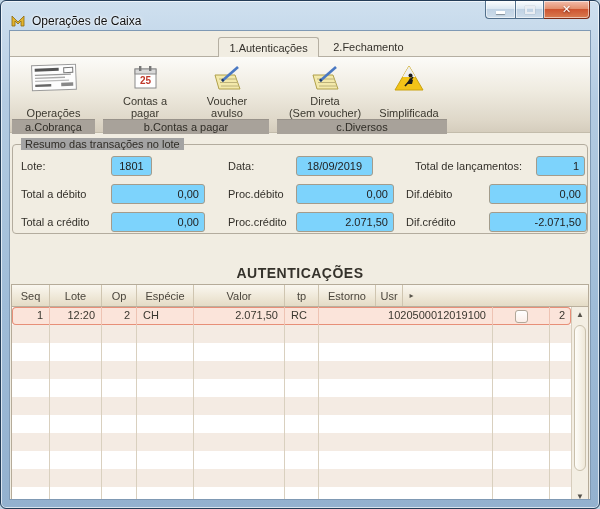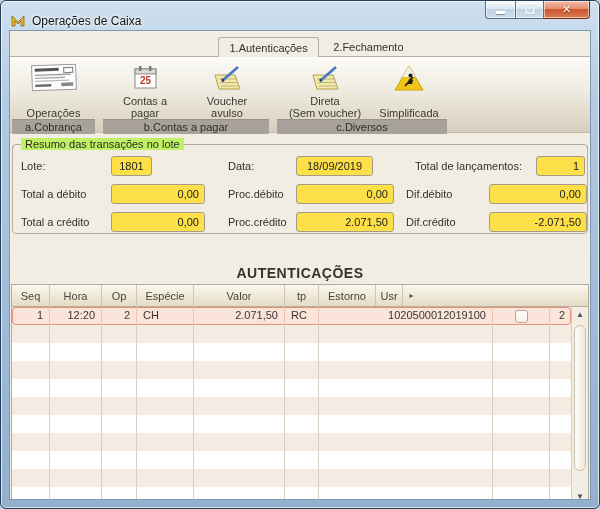--- a/index.html
+++ b/index.html
@@ -68,27 +68,27 @@
   }
   .tb-btn { display:flex; flex-direction:column; align-items:center; padding-top:2px; cursor:default; }
   .tb-ico { height:34px; display:flex; align-items:center; justify-content:center; }
   .tb-lbl { font-size:11px; line-height:12px; height:12px; color:#3b382f; text-align:center; white-space:nowrap; }
   
   .groupbox {
     position:absolute; left:2px; right:2px; top:113px; height:90px;
     border:1px solid #b3ac9e; border-radius:4px;
   }
   .gb-legend {
-    position:absolute; top:-7px; left:8px; background:#bef264;
+    position:absolute; top:-7px; left:8px; background:#a3a3a3;
     font-size:11px; color:#2f2c26; padding:0 4px;
   }
   .fld { position:absolute; height:20px; }
   .fld-label { position:absolute; font-size:11px; color:#33302a; top:4px; left:0; white-space:nowrap; }
   .tbx {
-    position:absolute; top:0; background:#fde047; border:1px solid #a39c8c; border-radius:3px;
+    position:absolute; top:0; background:#7dd3fc; border:1px solid #a39c8c; border-radius:3px;
     height:20px; line-height:18px; font-size:11px; padding:0 5px; color:#222;
   }
   .tbx.c { text-align:center; }
   .tbx.r { text-align:right; }
   
   .grid-title {
     margin-top:19px; text-align:center; font-size:14px; font-weight:bold;
     letter-spacing:.5px; color:#35322b;
   }
   
@@ -298,21 +298,21 @@
         <span class="fld-label">Dif.crédito</span>
         <div class="tbx r" style="left:83px; width:98px">-2.071,50</div>
       </div>
     </div>
 
     <div class="grid-title" style="position:absolute; left:0; right:0; top:215px;">AUTENTICAÇÕES</div>
 
     <div class="grid">
       <div class="grid-header">
         <div class="gh-cell c-seq">Seq</div>
-        <div class="gh-cell c-hora">Hora</div>
+        <div class="gh-cell c-hora">Lote</div>
         <div class="gh-cell c-op">Op</div>
         <div class="gh-cell c-esp">Espécie</div>
         <div class="gh-cell c-val">Valor</div>
         <div class="gh-cell c-tp">tp</div>
         <div class="gh-cell c-est">Estorno</div>
         <div class="gh-cell" style="width:27px">Usr</div>
         <div class="gh-cell c-arr">
             <span class="gh-arrow">▸</span>
           </div>
       </div>

